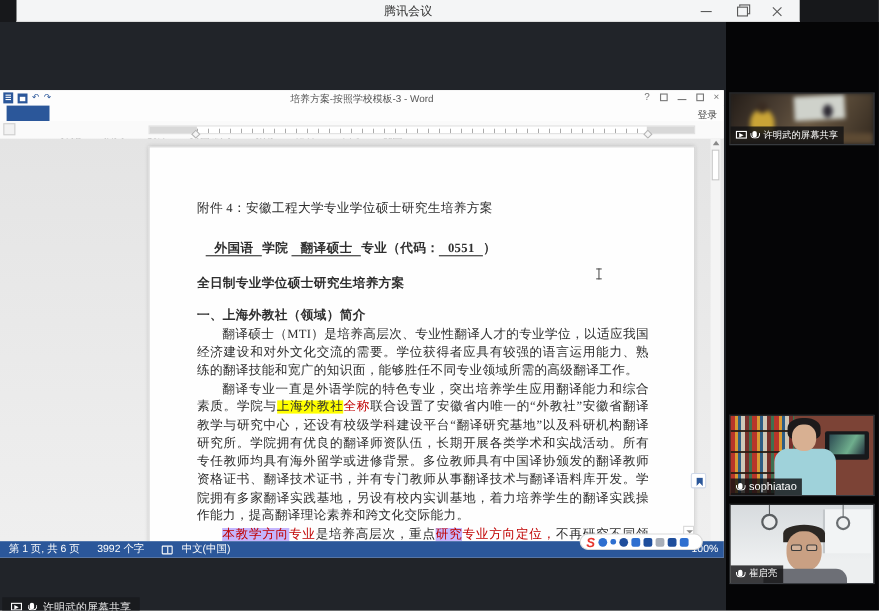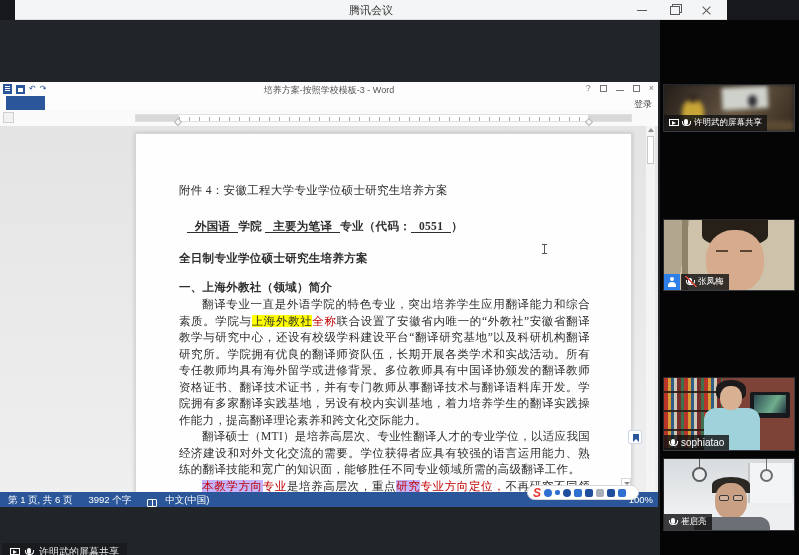--- a/index.html
+++ b/index.html
@@ -66,21 +66,21 @@
   .doc-scrollbar { position:absolute; right:3px; top:0; width:9px; height:100%; background:#f4f4f4; }
   .doc-scroll-thumb { position:absolute; left:1px; top:10px; width:7px; height:28px; background:#fff; border:1px solid #c6c6c6; }
   .doc-scroll-up { position:absolute; left:2px; top:2px; width:0; height:0; border-left:3px solid transparent; border-right:3px solid transparent; border-bottom:4px solid #8a8a8a; }
   .bookmark-btn { position:absolute; left:628px; top:304px; width:14px; height:14px; background:#fff; border:1px solid #cfd8e8; border-radius:2px; cursor:pointer; }
   .bookmark-btn::after { content:""; position:absolute; left:4px; top:3px; width:6px; height:8px; background:#2b579a;
     clip-path:polygon(0 0,100% 0,100% 100%,50% 62%,0 100%); }
   .ibeam { position:absolute; left:544px; top:118px; width:1px; height:10px; background:#555; }
   .ibeam::before,.ibeam::after { content:""; position:absolute; left:-2px; width:5px; height:1px; background:#555; }
   .ibeam::before{top:0;} .ibeam::after{bottom:0;}
 
-  .word-statusbar { position:absolute; left:0; top:410px; width:100%; height:15px; background:#2b579a; color:#fff; font-size:9.5px; display:flex; align-items:flex-end; }
+  .word-statusbar { position:absolute; left:0; top:410px; width:100%; height:15px; background:#2b579a; color:#fff; font-size:9.5px; display:flex; align-items:center; }
   .sb-item { padding:0 8px; cursor:pointer; white-space:nowrap; }
   .sb-book { width:10px; height:8px; border:1px solid #fff; border-radius:1px; position:relative; margin-left:8px; }
   .sb-book::after { content:""; position:absolute; left:4px; top:0; width:1px; height:6px; background:#fff; }
   .sb-zoom { position:absolute; right:5px; top:2px; font-size:9.5px; }
 
   
   .ime-bar { position:absolute; left:527px; top:465px; width:112px; height:15px; background:#fff; border:1px solid #d9d9d9; border-radius:8px; display:flex; align-items:center; gap:3px; padding:0 5px; z-index:30; }
   .ime-logo { color:#e7342c; font-weight:bold; font-size:12px; font-style:italic; line-height:12px; }
   .ime-ic { width:8px; height:8px; border-radius:2px; background:#2e6fd0; cursor:pointer; }
   .ime-ic.round { border-radius:50%; }
@@ -223,26 +223,26 @@
       <div class="indent-marker" style="left:175px;"></div>
       <div class="indent-marker" style="left:586px;"></div>
     </div>
 
     <div class="word-docarea">
       <div class="page">
         <div class="page-content">
           <div class="line-attachment">附件 4：安徽工程大学专业学位硕士研究生培养方案</div>
           <div class="line-college">
             <span class="u">外国语</span><span>学院</span>
-            <span class="u">主要为笔译</span><span>专业（代码：</span><span class="u">0551</span><span>）</span>
+            <span class="u">翻译硕士</span><span>专业（代码：</span><span class="u">0551</span><span>）</span>
           </div>
           <div class="line-doctitle">全日制专业学位硕士研究生培养方案</div>
           <div class="line-heading">一、上海外教社（领域）简介</div>
+          <div class="para">翻译硕士（MTI）是培养高层次、专业性翻译人才的专业学位，以适应我国经济建设和对外文化交流的需要。学位获得者应具有较强的语言运用能力、熟练的翻译技能和宽广的知识面，能够胜任不同专业领域所需的高级翻译工作。</div>
           <div class="para"><span>翻译专业一直是外语学院的特色专业，突出培养学生应用翻译能力和综合素质。学院与</span><span class="hl">上海外教社</span><span class="red">全称</span><span>联合设置了安徽省内唯一的“外教社”安徽省翻译教学与研究中心，还设有校级学科建设平台“翻译研究基地”以及科研机构翻译研究所。学院拥有优良的翻译师资队伍，长期开展各类学术和实战活动。所有专任教师均具有海外留学或进修背景。多位教师具有中国译协颁发的翻译教师资格证书、翻译技术证书，并有专门教师从事翻译技术与翻译语料库开发。学院拥有多家翻译实践基地，另设有校内实训基地，着力培养学生的翻译实践操作能力，提高翻译理论素养和跨文化交际能力。</span></div>
-          <div class="para">翻译硕士（MTI）是培养高层次、专业性翻译人才的专业学位，以适应我国经济建设和对外文化交流的需要。学位获得者应具有较强的语言运用能力、熟练的翻译技能和宽广的知识面，能够胜任不同专业领域所需的高级翻译工作。</div>
           <div class="para"><span class="hl-red">本教学方向</span><span class="red">专业</span><span>是培养高层次，重点</span><span class="hl-red">研究</span><span class="red">专业方向定位，</span><span>不再研究不同领域的</span></div>
         </div>
       </div>
       <div class="ibeam"></div>
       <div class="bookmark-btn"></div>
       <div class="doc-scrollbar">
         <div class="doc-scroll-up"></div>
         <div class="doc-scroll-thumb"></div>
       </div>
     </div>
@@ -289,38 +289,20 @@
     <div class="tile-bottom">
       <div class="vlabel">
         <span class="share-ic"></span>
         <span class="mic"></span>
         <span>许明武的屏幕共享</span>
       </div>
     </div>
   </div>
 
 
-  <div class="tile" style="top:199px;height:72px;">
-    <div class="scene s3">
-      <div class="sh beam"></div>
-        <div class="sh hair"></div>
-        <div class="sh face"></div>
-        <div class="sh brow"></div>
-        <div class="sh brow2"></div>
-    </div>
-    <div class="tile-bottom">
-      <div class="badge blue">
-          <span class="person"></span>
-        </div>
-      <div class="vlabel">
-        <span class="mic muted"></span>
-        <span>张凤梅</span>
-      </div>
-    </div>
-  </div>
 
 
   <div class="tile" style="top:357px;height:74px;">
     <div class="scene s5">
       <div class="sh shelf"></div>
         <div class="sh tv"></div>
         <div class="sh tvscr"></div>
         <div class="sh body"></div>
         <div class="sh hair"></div>
         <div class="sh face"></div>

